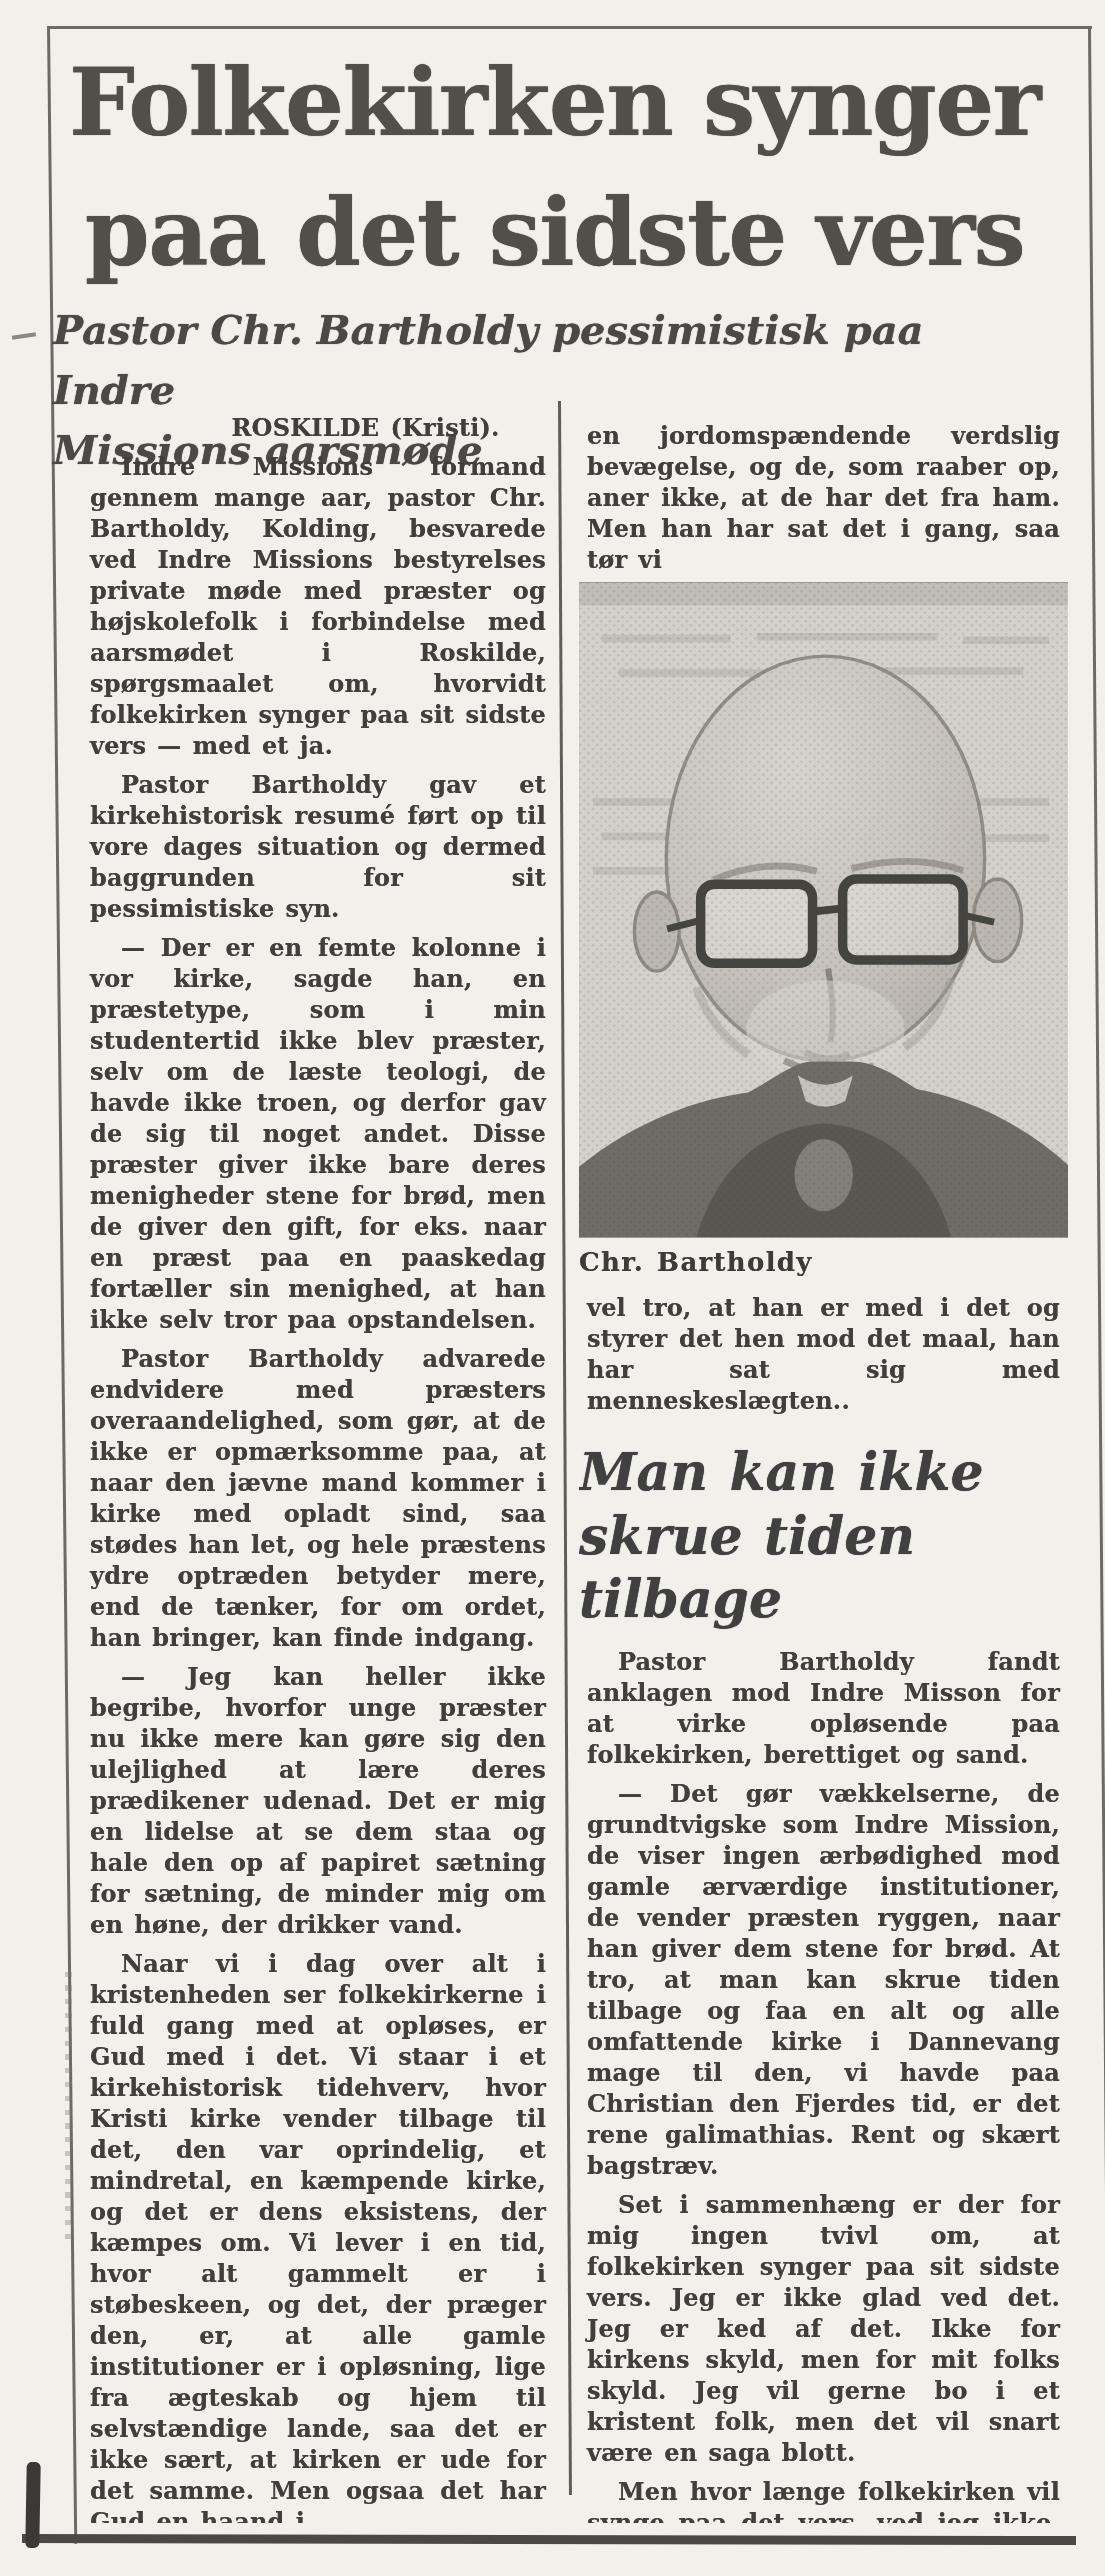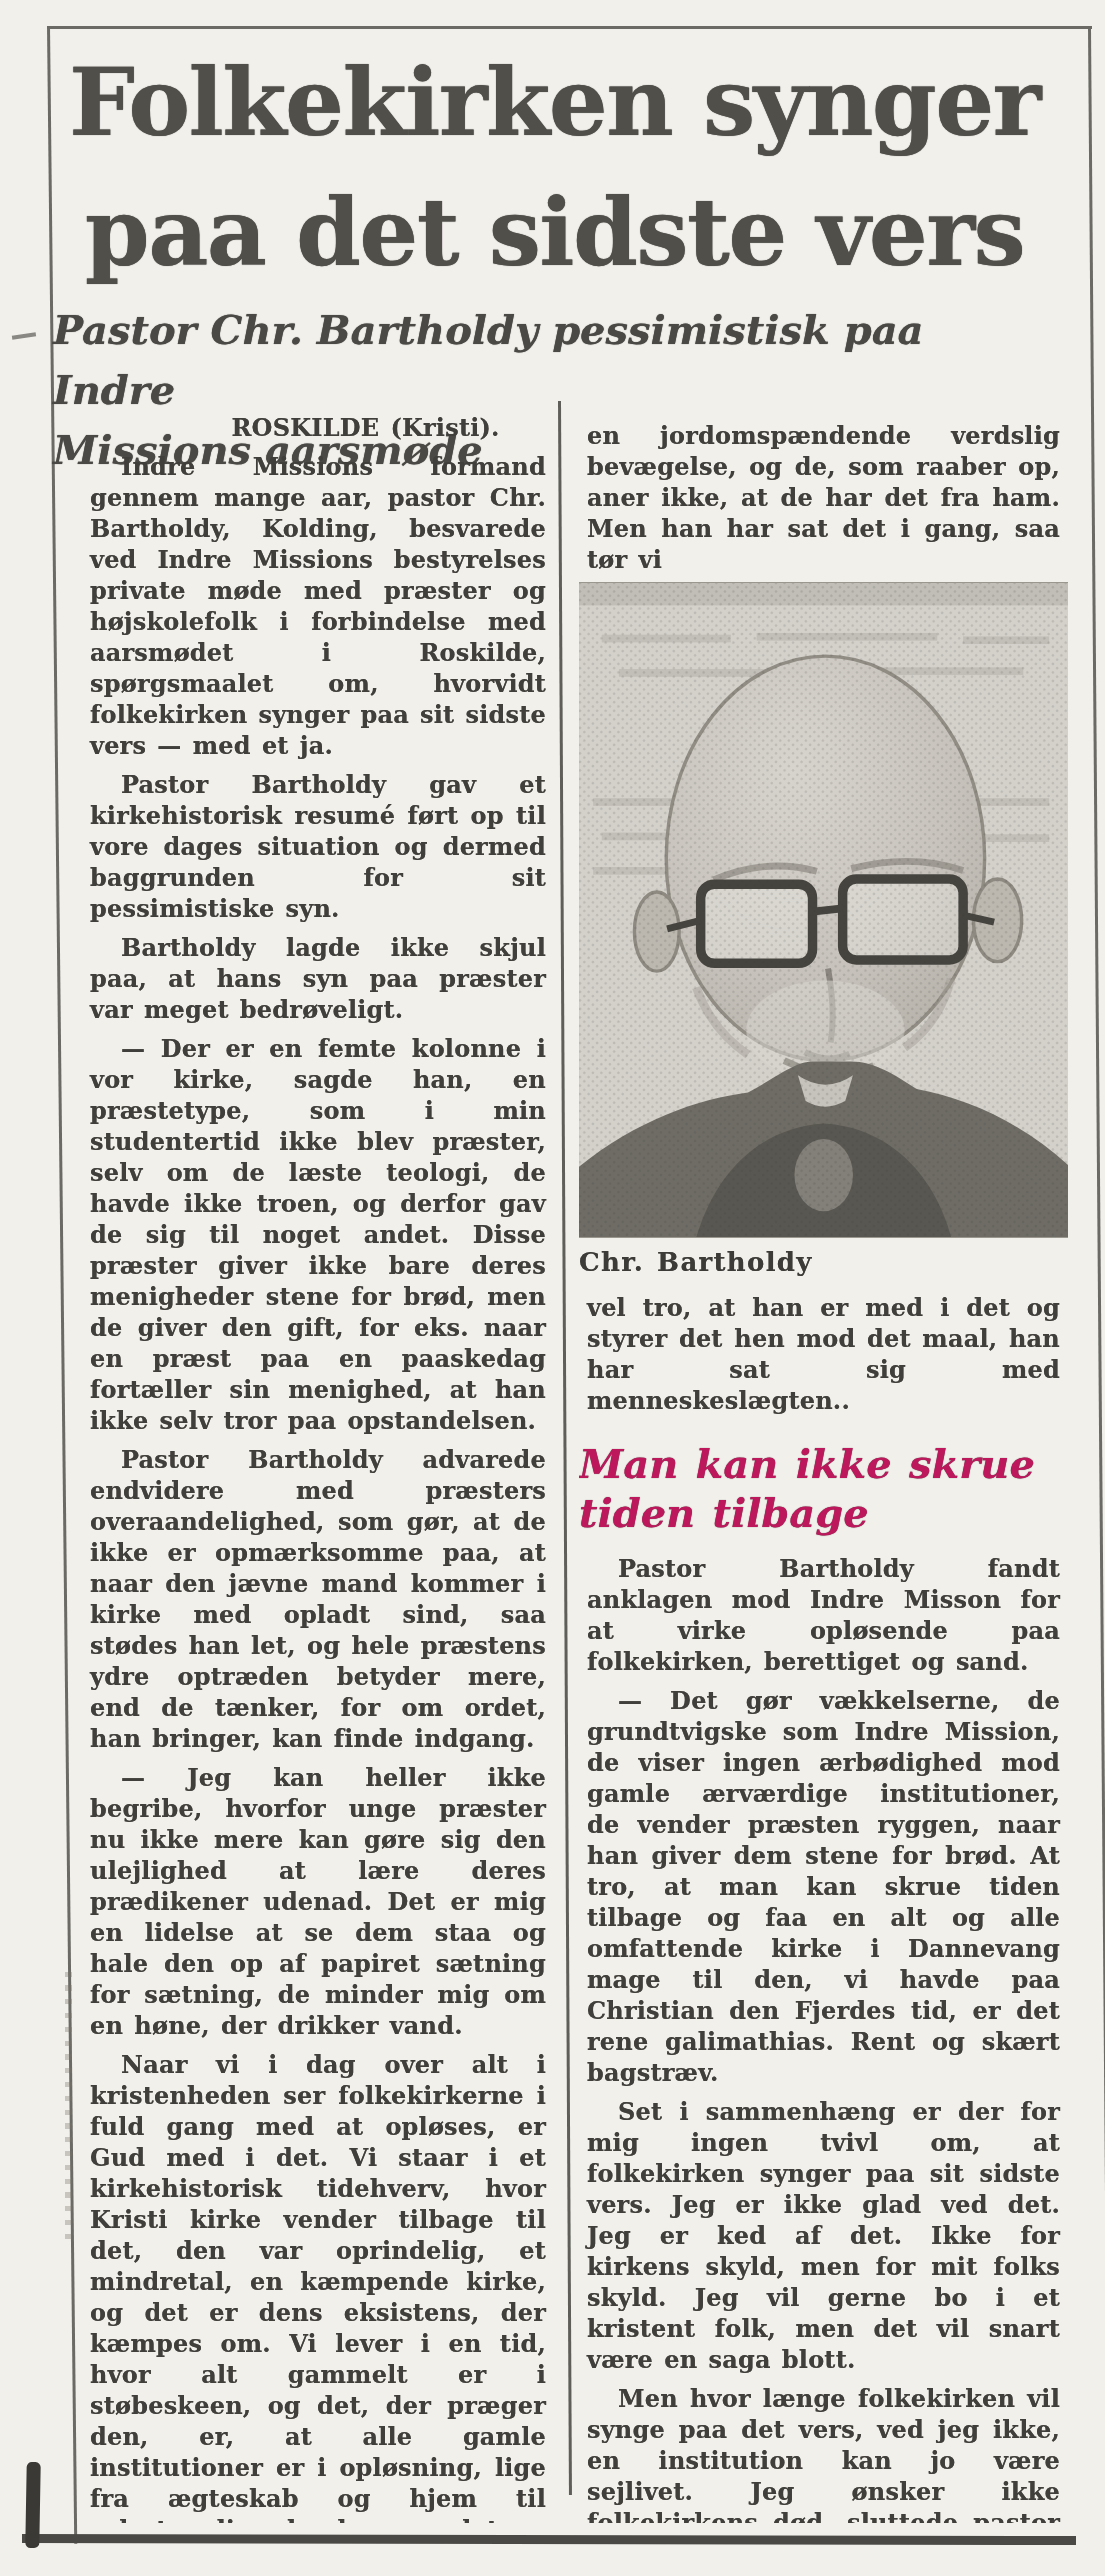--- a/index.html
+++ b/index.html
@@ -47,22 +47,22 @@
   .col-right{left:579px;width:489px;height:2111px;}
 
   .body{margin:8px;text-indent:31px;}
   .noindent{text-indent:0;}
   .dateline{margin:0;text-align:center;text-indent:95px;font-weight:700;}
 
   .photo{margin:6.9px 0 0 -12px;width:510px;height:654px;}
   .photo svg{display:block;width:510px;height:654px;outline:0.9px solid #9a978f;}
   .caption{margin:10.3px 0 13.8px;text-indent:0;font-weight:700;font-size:26px;letter-spacing:1.3px;color:#3c3b37;}
   .subheading{
-    margin:24px 0 15.5px;font-size:40px;line-height:1.22;font-weight:700;font-style:italic;
-    color:#be185d;text-align:left;letter-spacing:0;word-spacing:3.4px;text-shadow:0 0 0.9px #474641;
+    margin:24px 0 15.5px;font-size:52px;line-height:1.22;font-weight:700;font-style:italic;
+    color:#404040;text-align:left;letter-spacing:0;word-spacing:3.4px;text-shadow:0 0 0.9px #474641;
   }
 </style>
 </head>
 <body>
 
 <div class="page">
 
   <div class="b-top"></div>
   <div class="b-left"></div>
   <div class="b-right"></div>
@@ -80,21 +80,20 @@
     <span>Pastor Chr. Bartholdy pessimistisk paa Indre</span>
     <span>Missions aarsmøde</span>
   </h2>
 
   <div class="divider"></div>
 
   <div class="col col-left">
     <p class="dateline">ROSKILDE (Kristi).</p>
     <p class="body">Indre Missions formand gennem mange aar, pastor Chr. Bartholdy, Kolding, besvarede ved Indre Missions bestyrelses private møde med præster og højskolefolk i forbindelse med aarsmødet i Roskilde, spørgsmaalet om, hvorvidt folkekirken synger paa sit sidste vers — med et ja.</p>
     <p class="body">Pastor Bartholdy gav et kirkehistorisk resumé ført op til vore dages situation og dermed baggrunden for sit pessimistiske syn.</p>
-    <p class="body">Bartholdy lagde ikke skjul paa, at hans syn paa præster var meget bedrøveligt.</p>
     <p class="body">— Der er en femte kolonne i vor kirke, sagde han, en præstetype, som i min studentertid ikke blev præster, selv om de læste teologi, de havde ikke troen, og derfor gav de sig til noget andet. Disse præster giver ikke bare deres menigheder stene for brød, men de giver den gift, for eks. naar en præst paa en paaskedag fortæller sin menighed, at han ikke selv tror paa opstandelsen.</p>
     <p class="body">Pastor Bartholdy advarede endvidere med præsters overaandelighed, som gør, at de ikke er opmærksomme paa, at naar den jævne mand kommer i kirke med opladt sind, saa stødes han let, og hele præstens ydre optræden betyder mere, end de tænker, for om ordet, han bringer, kan finde indgang.</p>
     <p class="body">— Jeg kan heller ikke begribe, hvorfor unge præster nu ikke mere kan gøre sig den ulejlighed at lære deres prædikener udenad. Det er mig en lidelse at se dem staa og hale den op af papiret sætning for sætning, de minder mig om en høne, der drikker vand.</p>
     <p class="body">Naar vi i dag over alt i kristenheden ser folkekirkerne i fuld gang med at opløses, er Gud med i det. Vi staar i et kirkehistorisk tidehverv, hvor Kristi kirke vender tilbage til det, den var oprindelig, et mindretal, en kæmpende kirke, og det er dens eksistens, der kæmpes om. Vi lever i en tid, hvor alt gammelt er i støbeskeen, og det, der præger den, er, at alle gamle institutioner er i opløsning, lige fra ægteskab og hjem til selvstændige lande, saa det er ikke sært, at kirken er ude for det samme. Men ogsaa det har Gud en haand i.</p>
 
   </div>
 
   <div class="col col-right">
     <p class="body noindent">en jordomspændende verdslig bevægelse, og de, som raaber op, aner ikke, at de har det fra ham. Men han har sat det i gang, saa tør vi</p>
 

